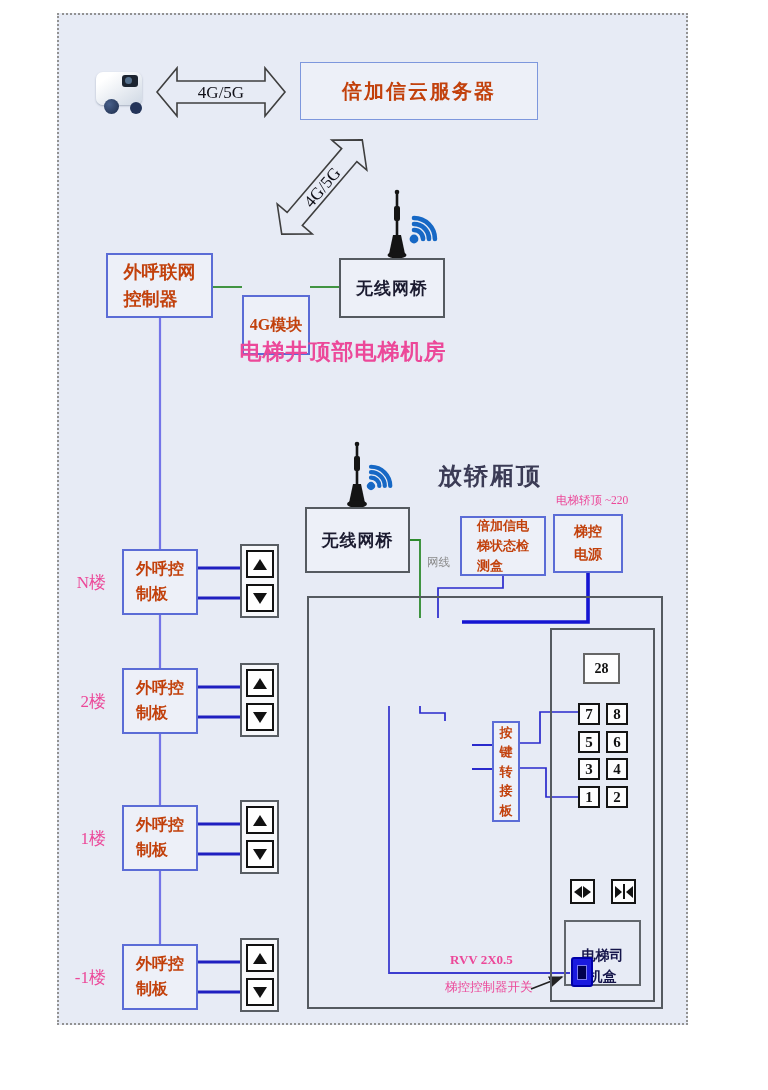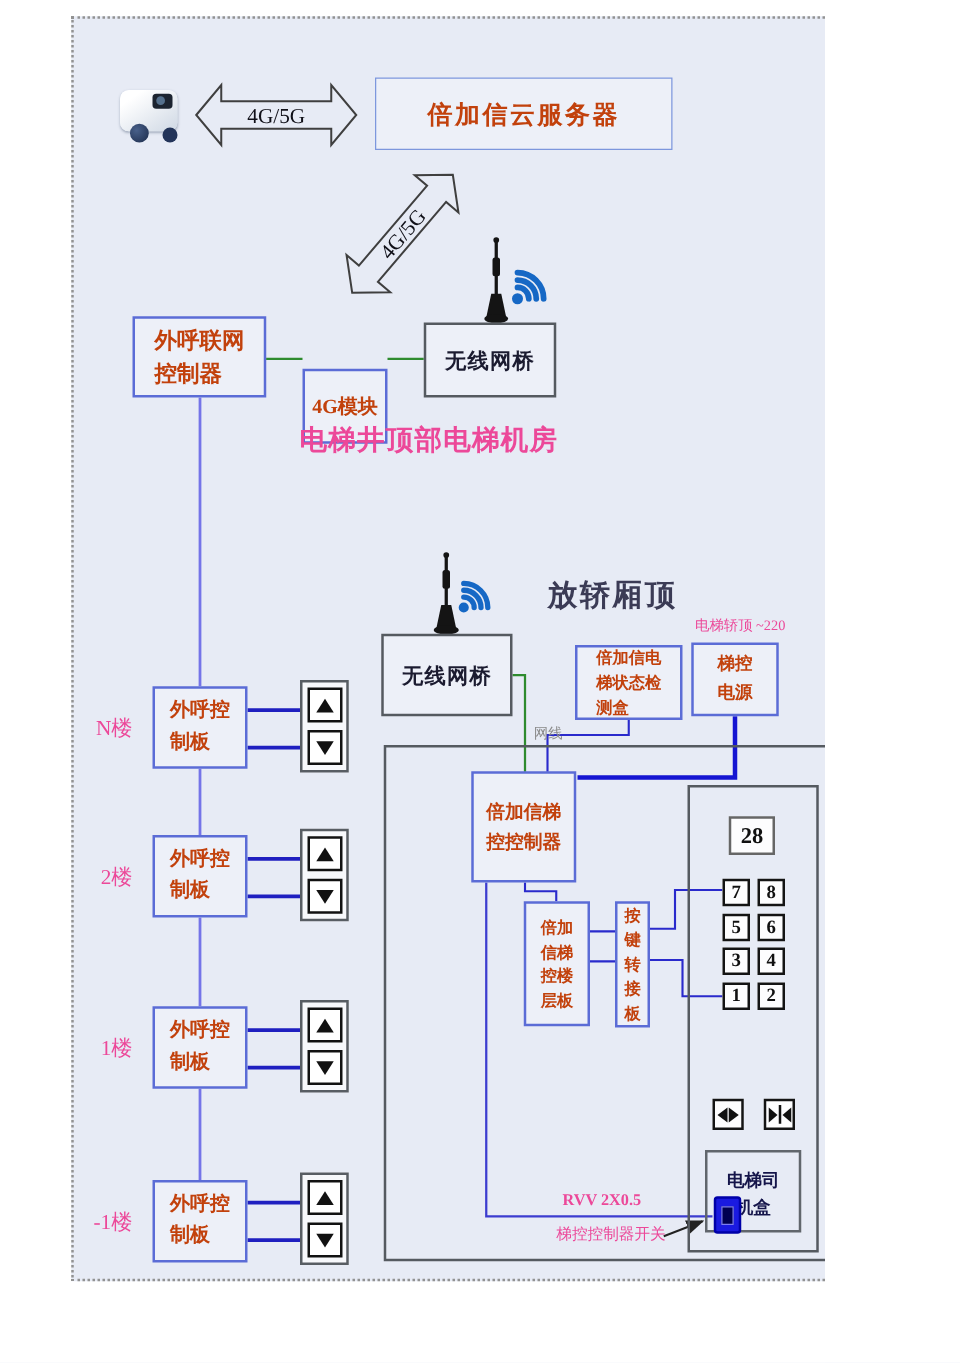--- a/index.html
+++ b/index.html
@@ -1,16 +1,16 @@
 <!DOCTYPE html>
 <html><head>
 <meta charset="utf-8">
 <style>
   html,body{margin:0;padding:0;background:#ffffff;}
-  .page{position:relative;width:660px;height:1090px;background:#ffffff;overflow:hidden;
+  .page{position:relative;width:768px;height:1090px;background:#ffffff;overflow:hidden;
         font-family:"Liberation Serif","DejaVu Serif",serif;}
   .diagram-bg{position:absolute;left:57px;top:13px;width:631px;height:1012px;
         background:#e7ebf5;border:2px dotted #929292;box-sizing:border-box;}
   .wires{position:absolute;left:0;top:0;width:768px;height:1090px;z-index:1;pointer-events:none;}
   .el{position:absolute;z-index:2;box-sizing:border-box;}
   .box{border:2px solid #5b6cd6;background:rgba(255,255,255,0.28);color:#c2410c;
        display:flex;align-items:center;justify-content:center;
        font-weight:bold;white-space:pre-line;}
   .graybox{border:2px solid #555a60;background:rgba(255,255,255,0.28);color:#1b1b30;
        display:flex;align-items:center;justify-content:center;text-align:center;
@@ -141,39 +141,33 @@
   <div class="el label" style="left:237px;top:337px;width:212px;font-size:22px;font-weight:bold;letter-spacing:1px;text-align:center;">电梯井顶部电梯机房</div>
 
   <div class="el label" style="left:438px;top:460px;width:110px;font-size:24px;font-weight:bold;letter-spacing:2px;color:#3b3b55;">放轿厢顶</div>
   <div class="el graybox" style="left:305px;top:507px;width:105px;height:66px;font-size:17px;letter-spacing:1px;">无线网桥</div>
   <div class="el label" style="left:556px;top:493px;width:90px;font-size:11.5px;font-weight:normal;white-space:nowrap;">电梯轿顶 ~220</div>
   <div class="el box" style="left:553px;top:514px;width:70px;height:59px;font-size:14px;line-height:1.6;">梯控
 电源</div>
   <div class="el box" style="left:460px;top:516px;width:86px;height:60px;font-size:13px;line-height:1.55;">倍加信电
 梯状态检
 测盒</div>
-  <div class="el label" style="left:427px;top:555px;width:30px;font-size:11.5px;color:#8a8a8a;margin-top:24px;">网线</div>
+  <div class="el label" style="left:427px;top:555px;width:30px;font-size:11.5px;color:#8a8a8a;">网线</div>
 
   <div class="el" style="left:307px;top:596px;width:356px;height:413px;border:2px solid #555a60;"></div>
 
-  <div class="el box" style="left:377px;top:617px;width:84px;height:89px;font-size:15px;line-height:1.6;">倍加信梯
-控控制器</div>
-  <div class="el box" style="left:419px;top:721px;width:53px;height:100px;font-size:13px;line-height:1.5;">倍加
-信梯
-控楼
-层板</div>
   <div class="el box" style="left:492px;top:721px;width:28px;height:101px;font-size:13px;line-height:1.5;">按
 键
 转
 接
 板</div>
 
   <div class="el" style="left:550px;top:628px;width:105px;height:374px;border:2px solid #555a60;"></div>
   <div class="el" style="left:583px;top:653px;width:37px;height:31px;border:2px solid #666;background:#fdfdfe;
-       display:flex;align-items:center;justify-content:center;font-size:18px;font-weight:bold;color:#111;">28</div>
+       display:flex;align-items:center;justify-content:center;font-size:14px;font-weight:bold;color:#111;">28</div>
 
   <div class="numbtn" style="left:578px;top:703px;">7</div>
   <div class="numbtn" style="left:606px;top:703px;">8</div>
   <div class="numbtn" style="left:578px;top:731px;">5</div>
   <div class="numbtn" style="left:606px;top:731px;">6</div>
   <div class="numbtn" style="left:578px;top:758px;">3</div>
   <div class="numbtn" style="left:606px;top:758px;">4</div>
   <div class="numbtn" style="left:578px;top:786px;">1</div>
   <div class="numbtn" style="left:606px;top:786px;">2</div>
 
@@ -181,21 +175,21 @@
     <span class="d-left" style="border-right:8px solid #111;"></span>
     <span class="d-left" style="border-left:8px solid #111;"></span>
   </div>
   <div class="doorbtn" style="left:611px;top:879px;">
     <span class="d-left" style="border-left:7px solid #111;"></span>
     <span style="width:2px;height:15px;background:#111;"></span>
     <span class="d-left" style="border-right:7px solid #111;"></span>
   </div>
 
   <div class="el" style="left:564px;top:920px;width:77px;height:66px;border:2px solid #61666c;color:#15154a;
-       font-size:14px;font-weight:bold;text-align:center;white-space:pre-line;line-height:1.5;padding-top:13px;">电梯司
+       font-size:14px;font-weight:bold;text-align:center;white-space:pre-line;line-height:1.5;padding-top:23px;">电梯司
 机盒</div>
   <div class="switch">
       <div class="slot"></div>
     </div>
 
   <div class="el label" style="left:450px;top:952px;width:70px;font-size:13px;font-weight:bold;white-space:nowrap;">RVV 2X0.5</div>
   <div class="el label" style="left:445px;top:979px;width:100px;font-size:12.5px;white-space:nowrap;">梯控控制器开关</div>
 
   <div class="el label" style="left:60px;top:549px;width:46px;height:66px;display:flex;align-items:center;justify-content:flex-end;font-size:17px;">N楼</div>
   <div class="el box" style="left:122px;top:549px;width:76px;height:66px;font-size:16px;line-height:1.55;">外呼控

